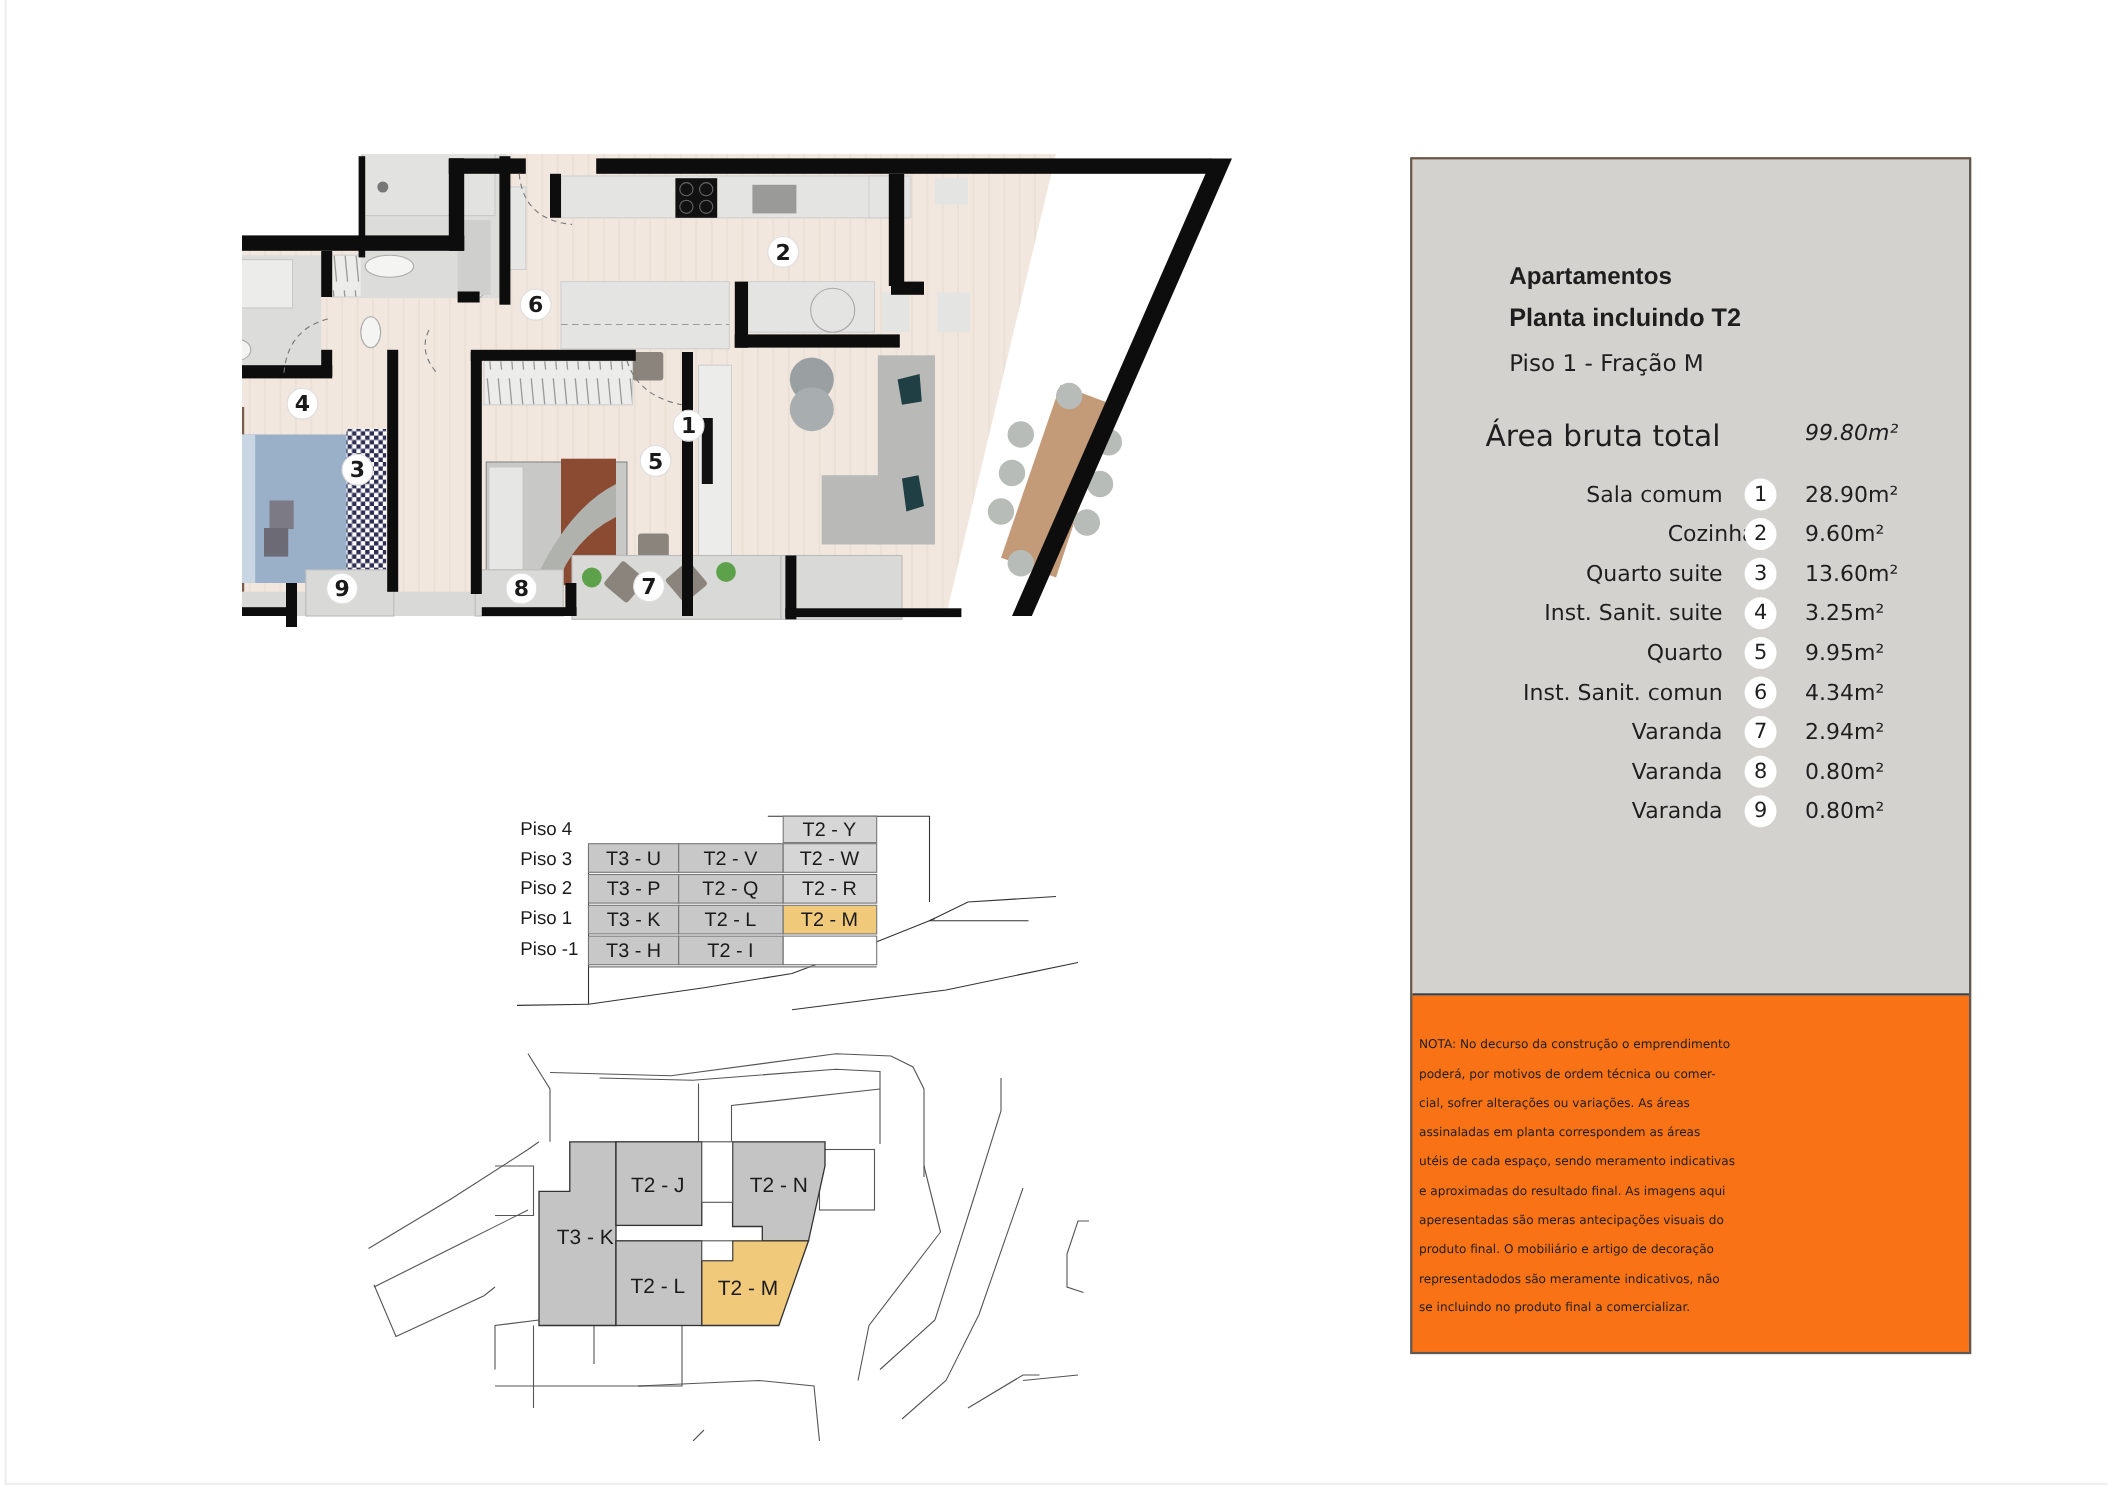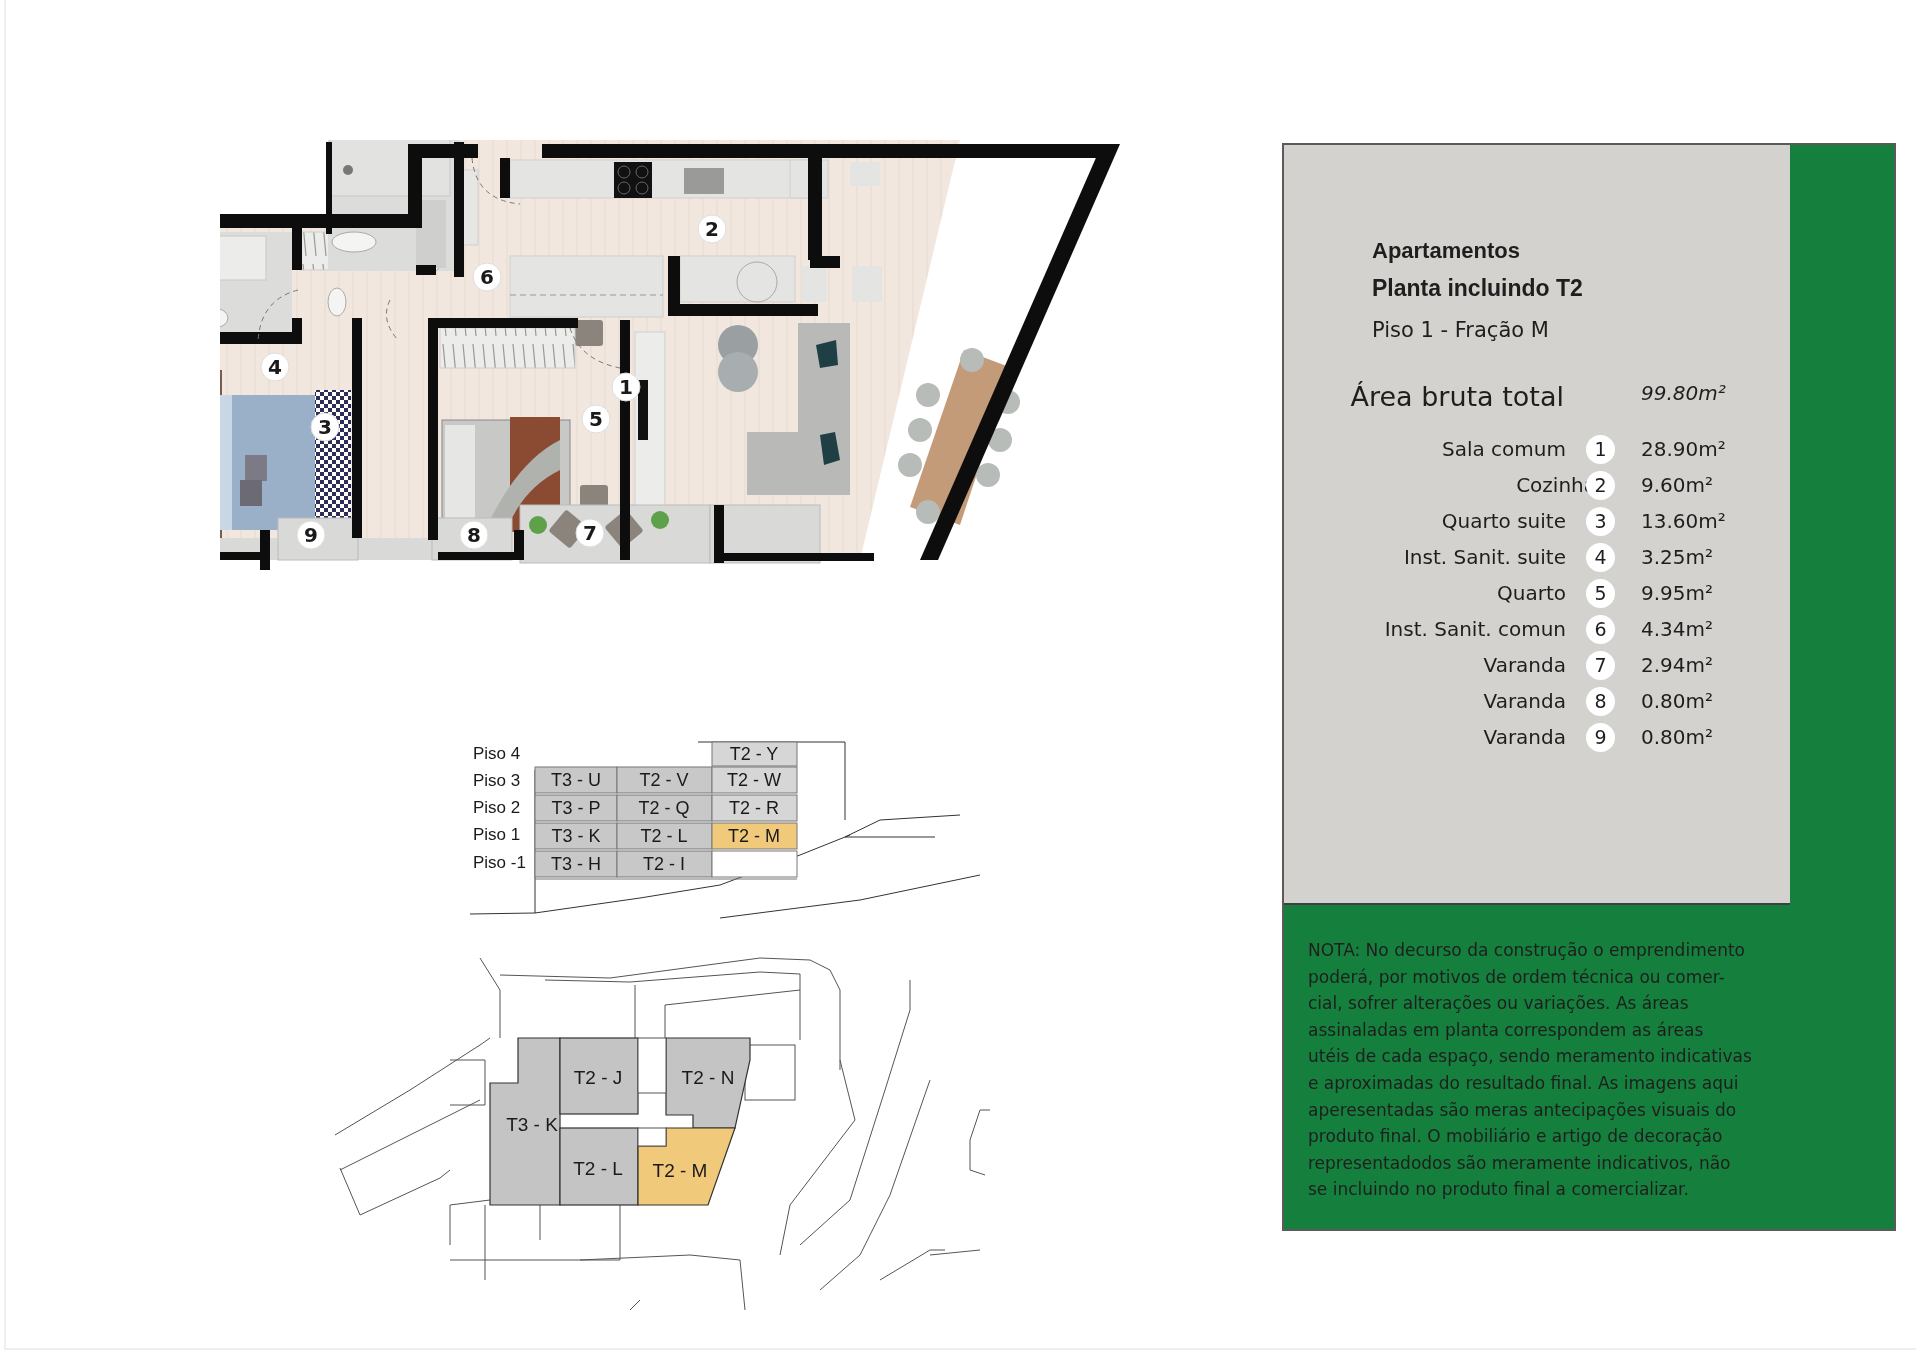--- a/index.html
+++ b/index.html
@@ -6,33 +6,33 @@
   body { width:1920px; height:1354px; position:relative; overflow:hidden; font-family:"DejaVu Sans", sans-serif; }
   .page-edge { position:absolute; left:4px; top:0; width:1912px; height:1350px; border-left:2px solid #efefef; border-bottom:2px solid #eeeeee; box-sizing:border-box; }
   #floorplan { position:absolute; left:220px; top:140px; width:1000px; height:560px; }
   #section { position:absolute; left:460px; top:730px; width:600px; height:200px; }
   #siteplan { position:absolute; left:330px; top:950px; width:720px; height:360px; }
   .lvl-label { position:absolute; font-family:"Liberation Sans", sans-serif; font-size:17px; color:#1a1a1a; }
   .unit-label { font-family:"Liberation Sans", sans-serif; font-size:18px; fill:#1a1a1a; }
   .site-label { font-family:"Liberation Sans", sans-serif; font-size:19px; fill:#1a1a1a; }
   .room-num { font-family:"DejaVu Sans", sans-serif; font-size:20px; font-weight:bold; fill:#1a1a1a; }
 
-  .panel { position:absolute; left:1282px; top:143px; width:614px; height:1088px; border:2px solid #5a5a5a; box-sizing:border-box; background:#15803d; }
+  .panel { position:absolute; left:1282px; top:143px; width:510px; height:1088px; border:2px solid #5a5a5a; box-sizing:border-box; background:#f97316; }
   .panel-top { position:absolute; left:0; top:0; width:506px; height:758px; background:#d3d2ce; border-bottom:2px solid #3f3f3f; }
   .title1 { position:absolute; left:88px; top:93px; font-family:"Liberation Sans", sans-serif; font-weight:bold; font-size:22px; color:#1e1e1e; }
   .title2 { position:absolute; left:88px; top:130px; font-family:"Liberation Sans", sans-serif; font-weight:bold; font-size:23px; color:#1e1e1e; }
   .subtitle { position:absolute; left:88px; top:173px; font-family:"DejaVu Sans", sans-serif; font-size:21px; color:#1e1e1e; }
   .total-label { position:absolute; right:226px; top:236px; font-family:"DejaVu Sans", sans-serif; font-size:27px; color:#1e1e1e; white-space:nowrap; }
   .total-value { position:absolute; left:357px; top:236px; font-family:"DejaVu Sans", sans-serif; font-size:20px; color:#1e1e1e;font-style:italic; }
   .rows { position:absolute; left:0; top:290px; width:506px; }
   .row { position:absolute; left:0; width:506px; height:30px; }
   .row-label { position:absolute; right:224px; top:2px; font-family:"DejaVu Sans", sans-serif; font-size:20px; color:#1e1e1e; white-space:nowrap; }
   .row-num { position:absolute; left:302px; top:0px; width:29px; height:29px; border-radius:50%; background:#ffffff; text-align:center; line-height:29px; font-family:"DejaVu Sans", sans-serif; font-size:19px; color:#1e1e1e; }
   .row-value { position:absolute; left:357px; top:2px; font-family:"DejaVu Sans", sans-serif; font-size:20px; color:#1e1e1e; white-space:nowrap; }
-  .note { position:absolute; left:24px; top:792px; width:480px; font-family:"DejaVu Sans", sans-serif; font-size:17px; line-height:26.6px; color:#1e1e1e; white-space:pre-line; }
+  .note { position:absolute; left:6px; top:792px; width:480px; font-family:"DejaVu Sans", sans-serif; font-size:11px; line-height:26.6px; color:#1e1e1e; white-space:pre-line; }
 </style>
 </head>
 <body>
 
 <div class="page-edge"></div>
 
 <svg id="floorplan" viewBox="0 0 1000 560" xmlns="http://www.w3.org/2000/svg">
   <defs>
     <pattern id="wood" width="14" height="60" patternUnits="userSpaceOnUse">
       <rect width="14" height="60" fill="#f1e7de"></rect>

